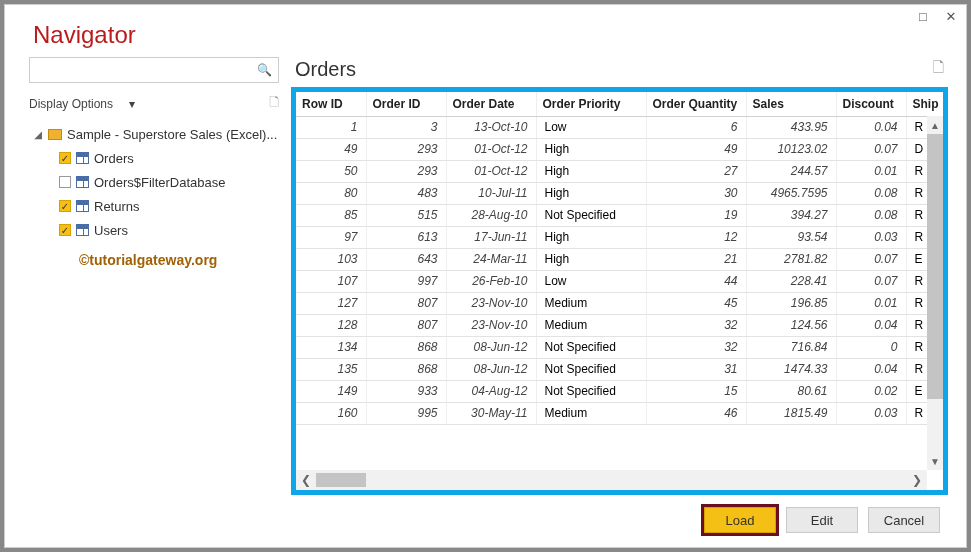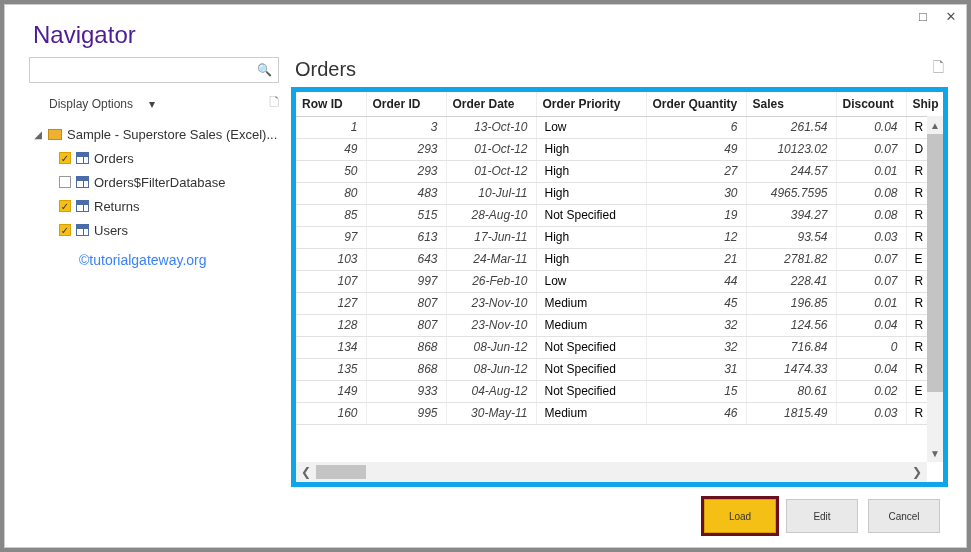--- a/index.html
+++ b/index.html
@@ -27,21 +27,21 @@
     gap: 14px;
   }
   .titlebar .ctrl {
     width: 14px; height: 14px;
     display:flex; align-items:center; justify-content:center;
     font-size: 13px; color:#555;
   }
   .navigator-title {
     font-size: 24px;
     font-weight: 300;
-    color: #4c1d95;
+    color: #b91c1c;
     padding: 0 20px 8px 28px;
     margin-top: -6px;
   }
   .main {
     display: flex;
     flex: 1;
     padding: 0 18px 0 24px;
     gap: 12px;
     overflow: hidden;
   }
@@ -63,21 +63,21 @@
   }
   .searchbox .sicon { color:#888; }
   .display-options {
     font-size: 12px;
     color:#444;
     padding: 4px 0 8px 0;
     display:flex;
     align-items:center;
     justify-content: space-between;
   }
-  .display-options .lbl { display:flex; align-items:flex-start; gap:16px;margin-left:20px;}
+  .display-options .lbl { display:flex; align-items:flex-start; gap:16px;}
   .tree {
     font-size: 13px;
     color:#333;
   }
   .tree-row {
     display:flex;
     align-items:center;
     height: 24px;
     gap: 5px;
     padding-left: 4px;
@@ -95,21 +95,21 @@
   .table-icon::before{
     content:""; position:absolute; left:50%; top:4px; bottom:0; width:1px; background:#4a6da8;
   }
   .check {
     width:12px; height:12px; border:1px solid #999;
     display:flex; align-items:center; justify-content:center;
     font-size:10px; color:#333; background:#fff;
   }
   .check.checked { background:#f5c015; border-color:#d8a000; }
   .watermark {
-    color:#3b82f6; font-weight:normal; font-size:14px; padding: 10px 0 0 50px;
+    color:#a16207; font-weight:bold; font-size:14px; padding: 10px 0 0 50px;
   }
   .right {
     flex:1;
     display:flex;
     flex-direction:column;
     overflow:hidden;
   }
   .right-header {
     display:flex;
     align-items:center;
@@ -170,24 +170,24 @@
   .hscroll .track { flex:1; height:100%; position:relative;}
   .hscroll .thumb { position:absolute; left:0; width:50px; top:3px; bottom:3px; background:#c4c4c4;}
   .buttons {
     display:flex;
     justify-content:flex-end;
     gap: 10px;
     padding: 12px 26px 14px 0;
   }
   .btn {
     min-width: 72px;
-    height: 34px;
+    height: 26px;
     border:1px solid #c9c9c9;
     background:#e9e9e9;
-    font-size:10px;
+    font-size:13px;
     color:#333;
     display:flex; align-items:center; justify-content:center;
   }
   .btn.primary {
     background:#f5c015;
     border-color:#d8a000;
     outline: 3px solid #6b0f1e;
   }
 </style>
 </head>
@@ -275,21 +275,21 @@
                 <th>Ship</th>
               </tr>
             </thead>
           <tbody id="grid-body">
               <tr>
                 <td class="num">1</td>
                 <td class="num">3</td>
                 <td class="num">13-Oct-10</td>
                 <td>Low</td>
                 <td class="num">6</td>
-                <td class="num">261.54</td>
+                <td class="num">433.95</td>
                 <td class="num">0.04</td>
                 <td>R</td>
               </tr>
               <tr>
                 <td class="num">49</td>
                 <td class="num">293</td>
                 <td class="num">01-Oct-12</td>
                 <td>High</td>
                 <td class="num">49</td>
                 <td class="num">10123.02</td>

